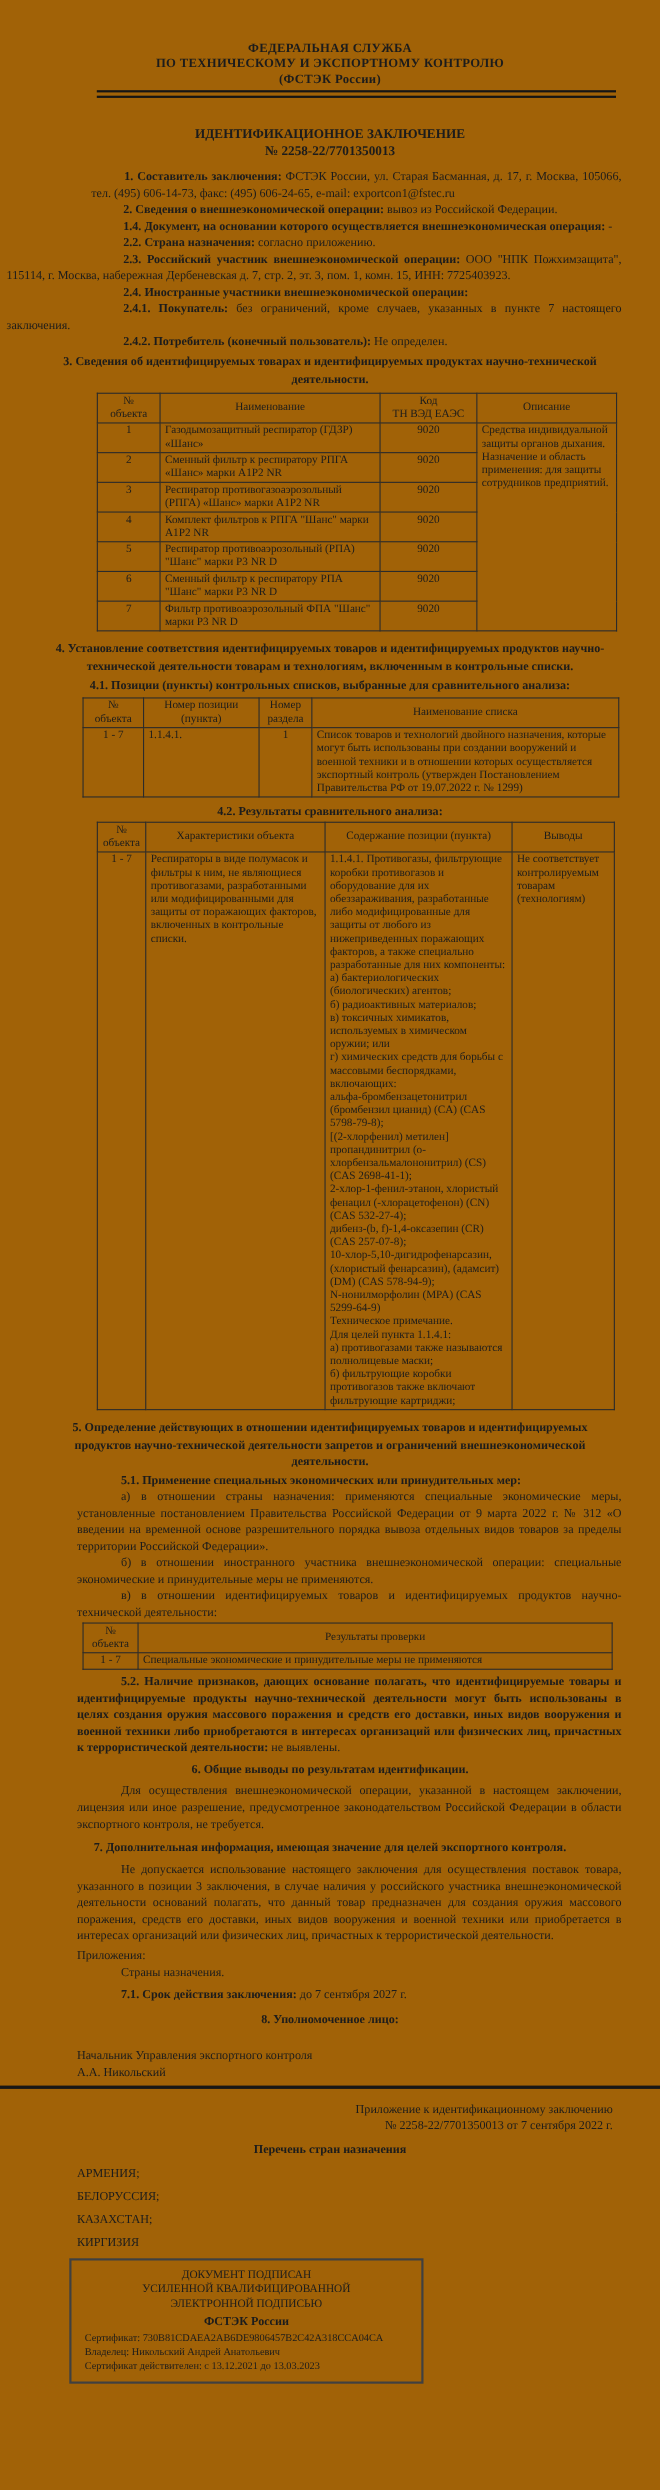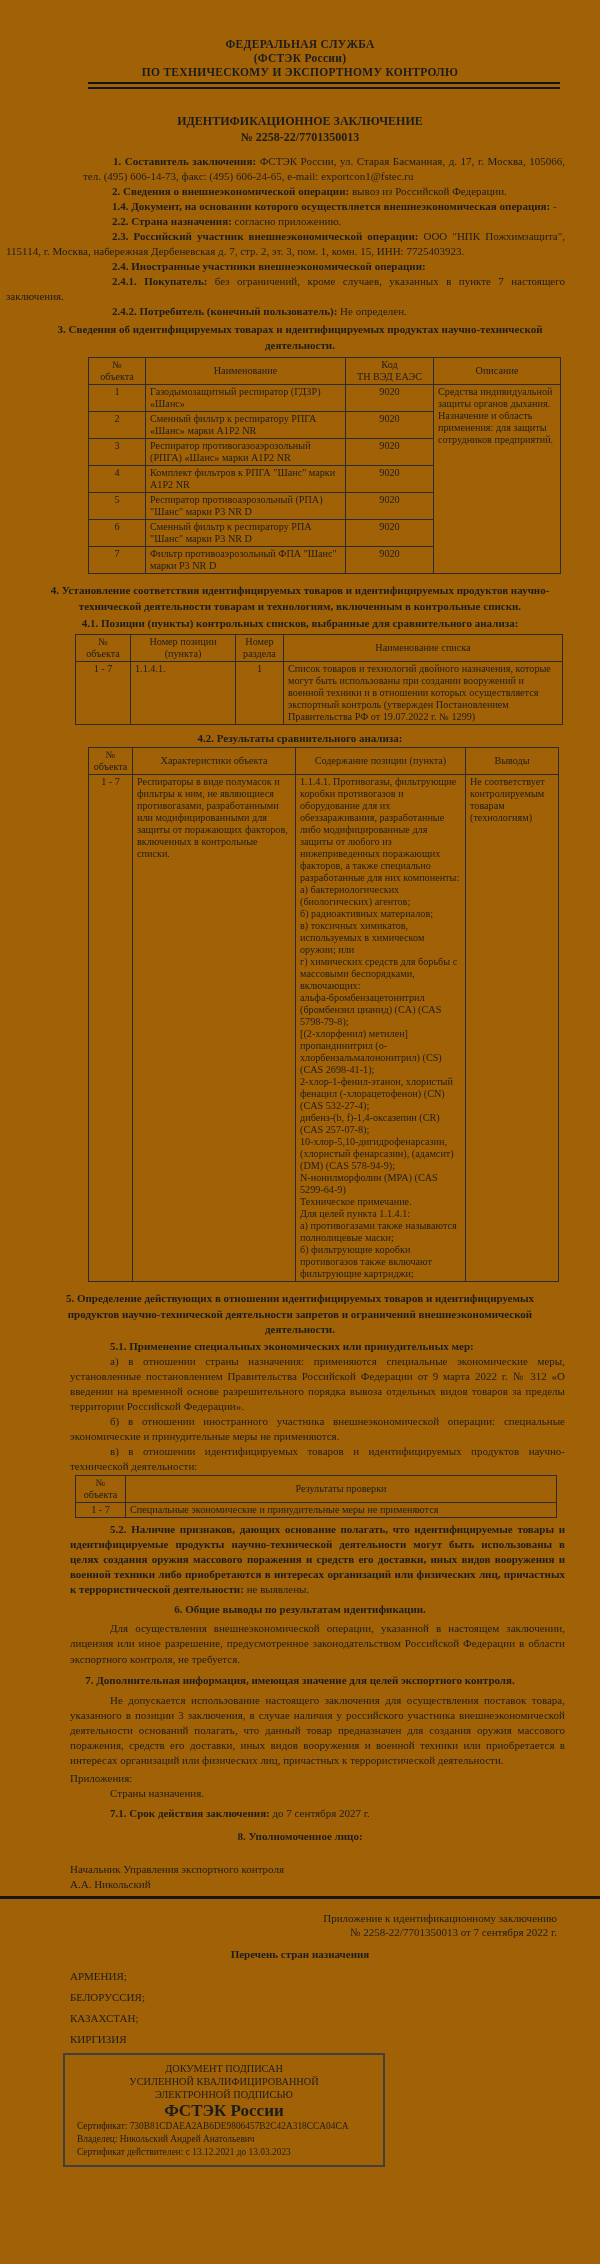--- a/index.html
+++ b/index.html
@@ -32,32 +32,32 @@
   .sig-row{display:flex; justify-content:space-between; margin:18px 46px 0 70px;flex-direction:column;}
   .page-rule{margin-top:4px; height:3px; background:#161616;}
   .appendix-ref{margin:12px 43px 0 0; text-align:right; line-height:14px;}
   .countries{margin:7px 35px 0 70px;}
   .countries div{margin-bottom:6px;}
   .stamp{
     margin:6px 0 0 63px; width:322px; box-sizing:border-box;
     border:2px solid #404040; padding:7px 12px 6px 12px;
   }
   .stamp-top{text-align:center; font-size:10.3px; line-height:13px;}
-  .stamp-org{text-align:center; font-weight:bold; font-size:17px; line-height:14px; margin-top:3px;}
+  .stamp-org{text-align:center; font-weight:bold; font-size:11px; line-height:14px; margin-top:3px;}
   .stamp-meta{font-size:9.4px; line-height:13px; margin-top:2px;}
 </style>
 </head>
 <body>
 
 <div class="page">
 
   <div class="gov-header">
     <div>ФЕДЕРАЛЬНАЯ СЛУЖБА</div>
+    <div>ПО ТЕХНИЧЕСКОМУ И ЭКСПОРТНОМУ КОНТРОЛЮ</div>
     <div>(ФСТЭК России)</div>
-    <div>ПО ТЕХНИЧЕСКОМУ И ЭКСПОРТНОМУ КОНТРОЛЮ</div>
   </div>
 
   <div class="rule-double">
     <div class="bar"></div>
     <div class="gap"></div>
     <div class="bar"></div>
   </div>
 
   <div class="doc-title">
     <div>ИДЕНТИФИКАЦИОННОЕ ЗАКЛЮЧЕНИЕ</div>

